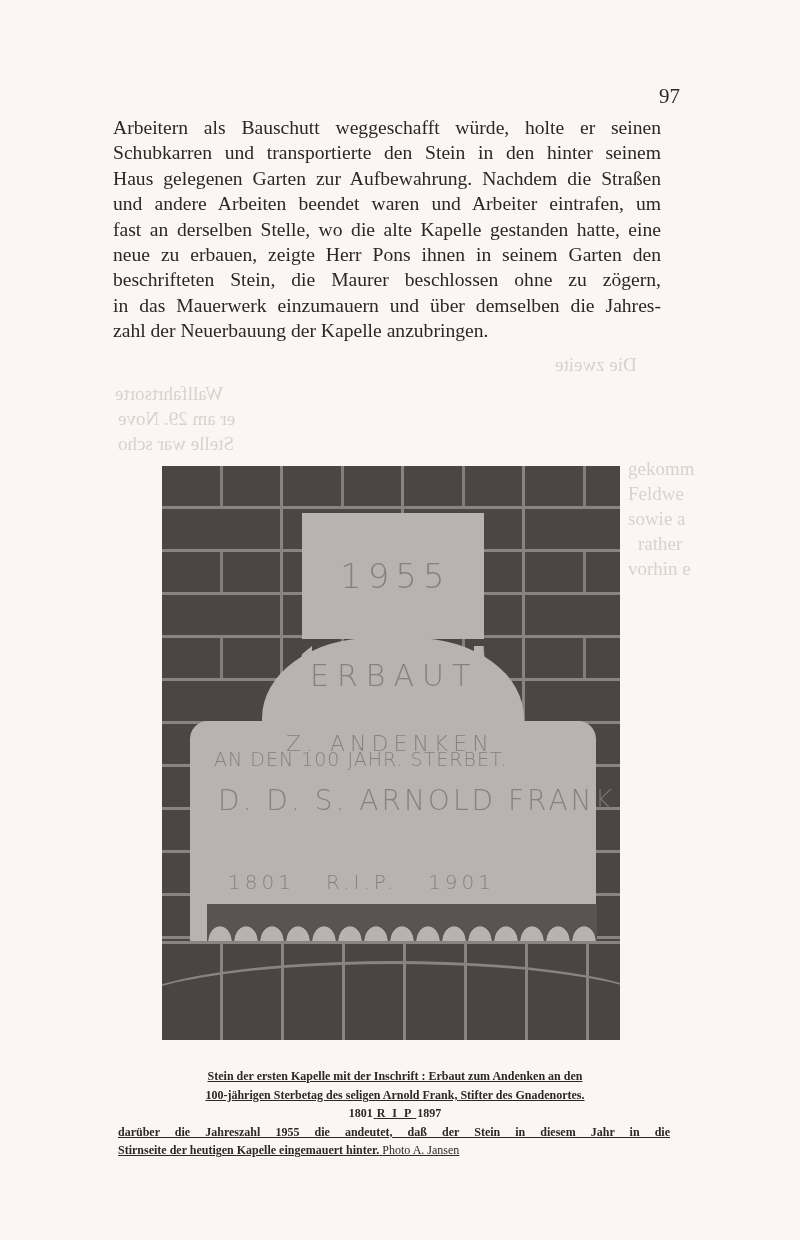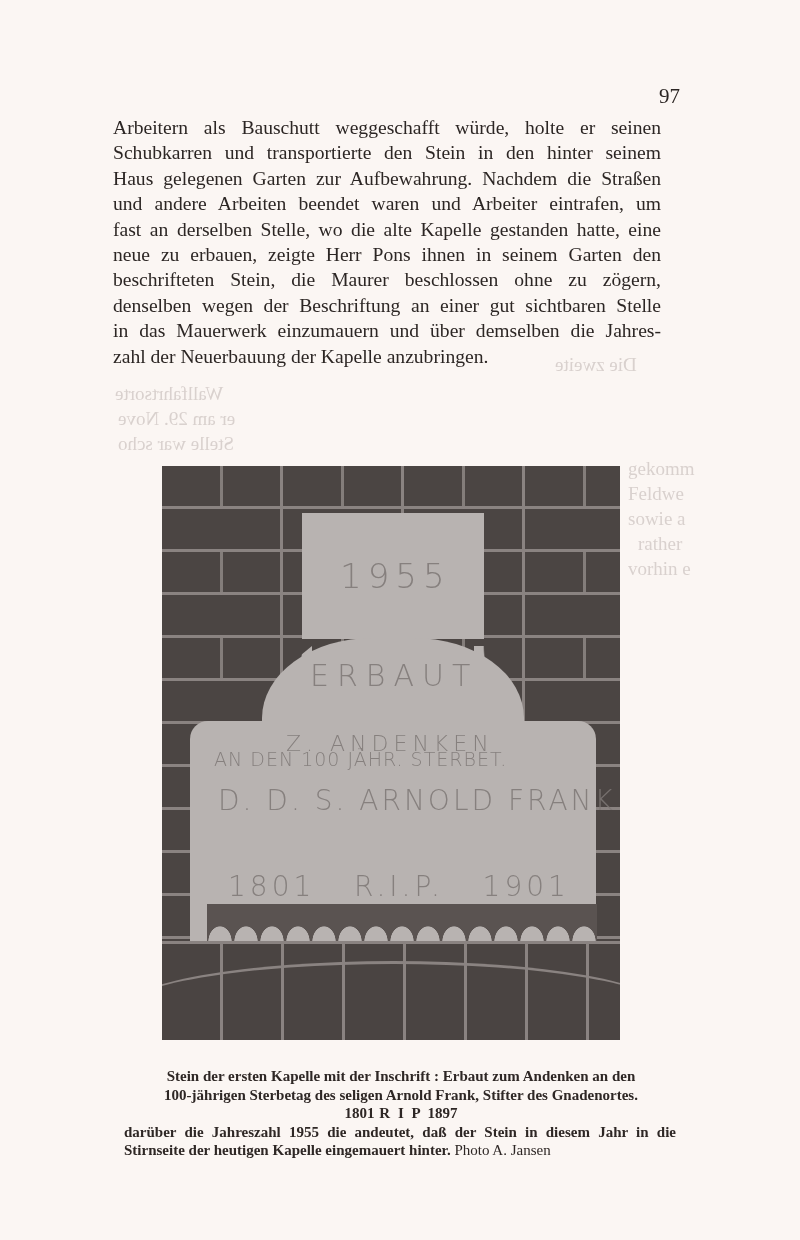--- a/index.html
+++ b/index.html
@@ -161,26 +161,27 @@
       width: 543px;
       height: 160px;
       border-top: 3px solid #8a8381;
       border-radius: 50% 50% 0 0 / 30% 30% 0 0;
     }
 
     
     .caption {
       position: absolute;
       top: 1067px;
-      left: 126px;
+      left: 120px;
       width: 550px;
-      font-size: 15px;
+      font-size: 12px;
       line-height: 18.6px;
       font-weight: bold;
       color: #2e2725;
+      text-decoration: underline;
     }
     .caption .center {
       display: block;
       text-align: center;
       white-space: nowrap;
     }
     .caption .justify {
       display: block;
       text-align: justify;
       text-align-last: justify;
@@ -223,41 +224,40 @@
   </div>
 
   <div class="body-text">
     <span class="line">Arbeitern als Bauschutt weggeschafft würde, holte er seinen</span>
     <span class="line">Schubkarren und transportierte den Stein in den hinter seinem</span>
     <span class="line">Haus gelegenen Garten zur Aufbewahrung. Nachdem die Straßen</span>
     <span class="line">und andere Arbeiten beendet waren und Arbeiter eintrafen, um</span>
     <span class="line">fast an derselben Stelle, wo die alte Kapelle gestanden hatte, eine</span>
     <span class="line">neue zu erbauen, zeigte Herr Pons ihnen in seinem Garten den</span>
     <span class="line">beschrifteten Stein, die Maurer beschlossen ohne zu zögern,</span>
-    <span class="line">denselben wegen der Beschriftung an einer gut sichtbaren Stelle</span>
     <span class="line">in das Mauerwerk einzumauern und über demselben die Jahres-</span>
     <span class="line last">zahl der Neuerbauung der Kapelle anzubringen.</span>
   </div>
 
   <div class="photo">
     <div class="bricks"></div>
     <div class="bricks-offset"></div>
 
     <div class="plaque-shoulder-l"></div>
     <div class="plaque-shoulder-r"></div>
     <div class="plaque-top"></div>
     <div class="plaque-neck"></div>
     <div class="plaque-body"></div>
 
     <div class="carving" style="left:178px;top:90px;font-size:34px;letter-spacing:6px;">1955</div>
     <div class="carving" style="left:148px;top:192px;font-size:30px;letter-spacing:8px;">ERBAUT</div>
     <div class="carving" style="left:124px;top:236px;font-size:22px;letter-spacing:5px;margin-top:29px;">Z. ANDENKEN</div>
     <div class="carving" style="left:52px;top:282px;font-size:19px;letter-spacing:1px;">AN DEN 100 JÄHR. STERBET.</div>
     <div class="carving" style="left:56px;top:318px;font-size:28px;letter-spacing:3px;">D. D. S. ARNOLD FRANK</div>
-    <div class="carving" style="left:66px;top:404px;font-size:28px;letter-spacing:4px;white-space:pre;">1801   R.I.P.   1901</div>
+    <div class="carving" style="left:66px;top:404px;font-size:20px;letter-spacing:4px;white-space:pre;">1801   R.I.P.   1901</div>
 
     <div class="scallops"></div>
     <div class="ledge"></div>
     <div class="ledge-arc"></div>
   </div>
 
   <div class="caption">
     <span class="center">Stein der ersten Kapelle mit der Inschrift : Erbaut zum Andenken an den</span>
     <span class="center">100-jährigen Sterbetag des seligen Arnold Frank, Stifter des Gnadenortes.</span>
     <span class="center">

